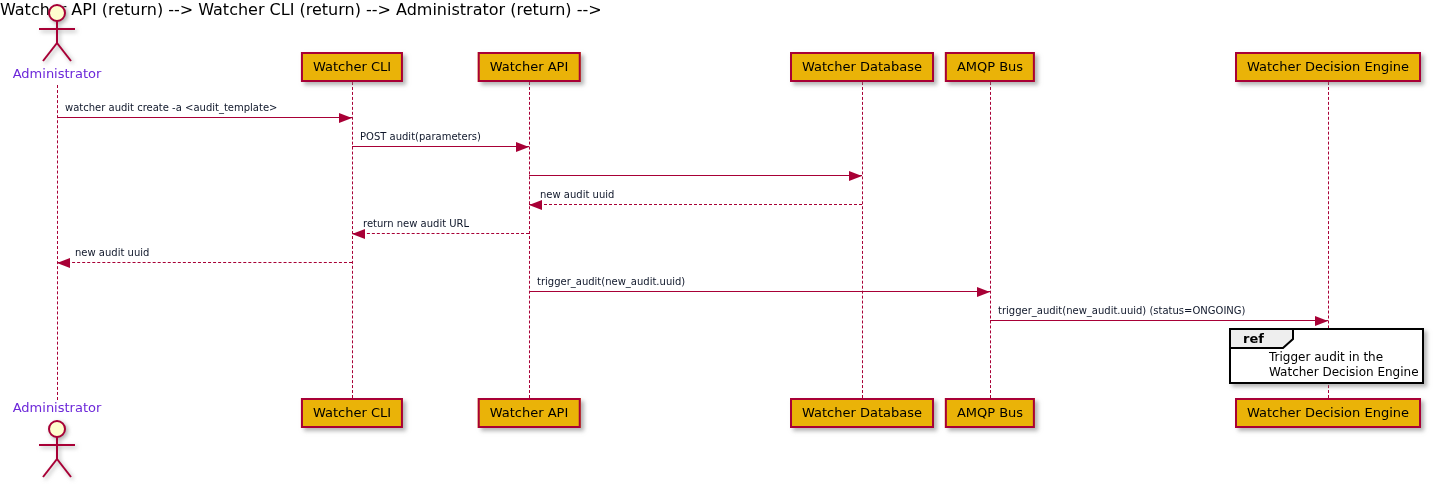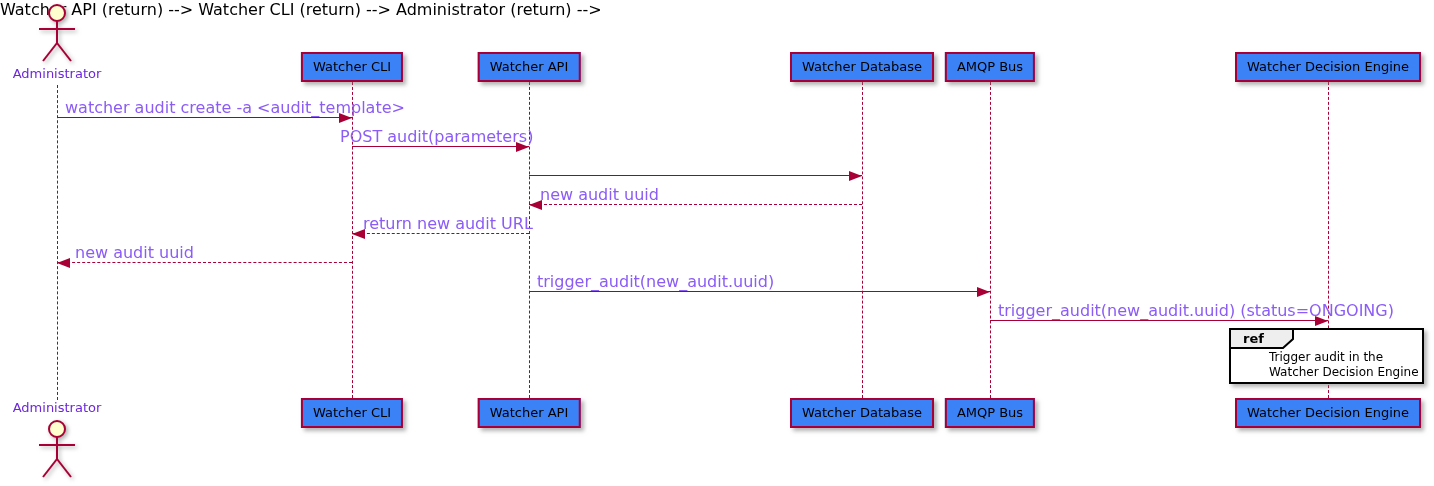--- a/index.html
+++ b/index.html
@@ -15,21 +15,21 @@
   .lifeline {
     position: absolute;
     width: 0;
     border-left: 1px dashed #A80036;
     z-index: 1;
   }
   
   .pbox {
     position: absolute;
     transform: translateX(-50%);
-    background: #3b82f6;
+    background: #eab308;
     border: 2px solid #A80036;
     color: #000000;
     font-size: 13px;
     line-height: 16px;
     padding: 5px 10px;
     white-space: nowrap;
     box-shadow: 3px 3px 4px rgba(120,120,120,0.55);
     z-index: 3;
   }
   
@@ -43,23 +43,23 @@
     transform: translateX(-50%);
     font-size: 13px;
     line-height: 16px;
     color: #6d28d9;
     white-space: nowrap;
     z-index: 3;
   }
   
   .msg-label {
     position: absolute;
-    font-size: 16px;
+    font-size: 10px;
     line-height: 14px;
-    color: #8b5cf6;
+    color: #0f172a;
     white-space: nowrap;
     z-index: 2;
   }
   .msg-line {
     position: absolute;
     height: 0;
     z-index: 2;
   }
   .msg-line.solid  { border-top: 1px solid  #A80036; }
   .msg-line.dashed { border-top: 1px dashed #A80036; }
@@ -135,21 +135,21 @@
   <div class="pbox" style="left:990px;  top:52px;">AMQP Bus</div>
   <div class="pbox" style="left:1328px; top:52px;">Watcher Decision Engine</div>
 
   
   
   <div class="msg-label" style="left:65px; top:101px;">watcher audit create -a &lt;audit_template&gt;</div>
   <div class="msg-line solid" style="left:57px; top:117px; width:295px;"></div>
   <div class="arrowhead right" style="left:339px; top:113px;"></div>
 
   
-  <div class="msg-label" style="left:340px; top:130px;">POST audit(parameters)</div>
+  <div class="msg-label" style="left:360px; top:130px;">POST audit(parameters)</div>
   <div class="msg-line solid" style="left:352px; top:146px; width:177px;"></div>
   <div class="arrowhead right" style="left:516px; top:142px;"></div>
 
   
   <div class="msg-line solid" style="left:529px; top:175px; width:333px;"></div>
   <div class="arrowhead right" style="left:849px; top:171px;"></div>
 
    Watcher API (return) --&gt;
   <div class="msg-label" style="left:540px; top:188px;">new audit uuid</div>
   <div class="msg-line dashed" style="left:529px; top:204px; width:333px;"></div>

